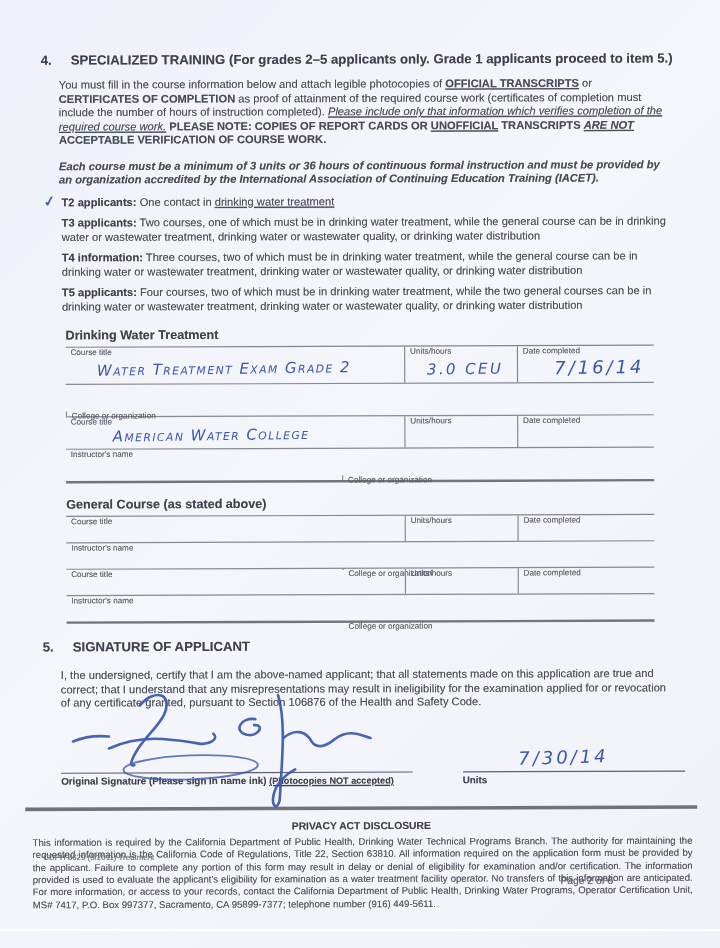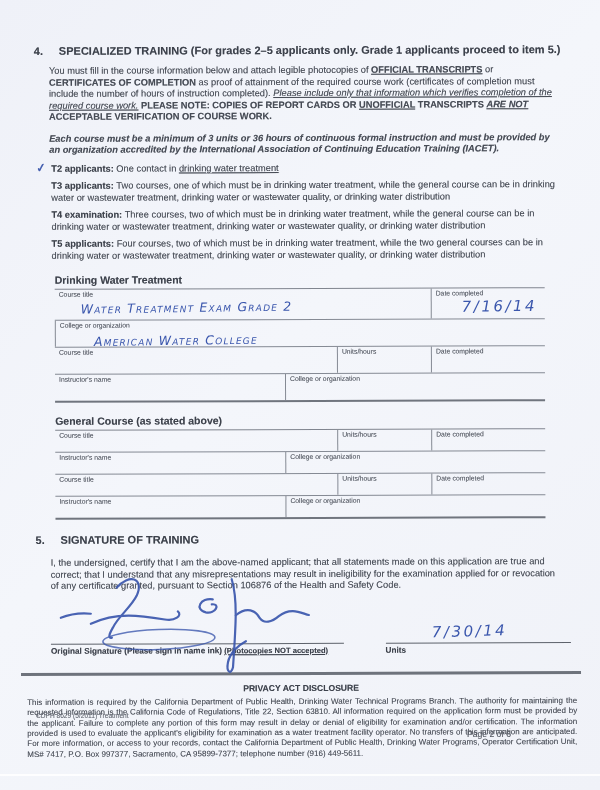--- a/index.html
+++ b/index.html
@@ -28,21 +28,21 @@
   .tbl-head .light{font-weight:bold;}
   .tbl{margin-left:20px;width:490px;border-top:1.3px solid #80858f;border-bottom:2.2px solid #70757e;}
   .trow{display:flex;border-bottom:1.2px solid #858a94;}
   .cell{position:relative;padding:1px 16px 0 4px;box-sizing:border-box;}
   .cell.vline{border-left:1.2px solid #858a94;}
   .lbl{display:block;font-size:6.8px;color:#5a5f69;line-height:1.1;}
   .c-title{flex:1;}
   .c-units{width:94px;flex:none;}
   .c-date{width:114px;flex:none;}
   .c-instr{width:230px;flex:none;}
-  .c-college{flex:1;}
+  .c-college{flex:1;margin-top:22px;}
   .row-tall{height:30px;}
   .row-mid{height:26px;}
   .row-short{height:21px;}
   
   .hand{
     font-family:"DejaVu Sans",sans-serif;font-style:italic;font-variant:small-caps;
     color:#3b57ad;text-shadow:none;letter-spacing:1.2px;font-size:12.5px;line-height:1;
     white-space:nowrap;transform:rotate(-0.6deg);
   }
   .hand-title{margin:3px 0 0 22px;}
@@ -85,33 +85,37 @@
       <p class="p p2">Each course must be a minimum of 3 units or 36 hours of continuous formal instruction and must be provided by an organization accredited by the International Association of Continuing Education Training (IACET).</p>
 
       <div class="tline">
         <span class="chk">✓</span>
         <span class="tlabel">T2 applicants:</span><span> One contact in </span><span class="und">drinking water treatment</span>
       </div>
       <div class="tline">
         <span class="tlabel">T3 applicants:</span><span> Two courses, one of which must be in drinking water treatment, while the general course can be in drinking water or wastewater treatment, drinking water or wastewater quality, or drinking water distribution</span>
       </div>
       <div class="tline">
-        <span class="tlabel">T4 examination:</span><span> Three courses, two of which must be in drinking water treatment, while the general course can be in drinking water or wastewater treatment, drinking water or wastewater quality, or drinking water distribution</span>
+        <span class="tlabel">T4 information:</span><span> Three courses, two of which must be in drinking water treatment, while the general course can be in drinking water or wastewater treatment, drinking water or wastewater quality, or drinking water distribution</span>
       </div>
       <div class="tline">
         <span class="tlabel">T5 applicants:</span><span> Four courses, two of which must be in drinking water treatment, while the two general courses can be in drinking water or wastewater treatment, drinking water or wastewater quality, or drinking water distribution</span>
       </div>
 
       <div class="tbl-head">Drinking Water Treatment</div>
       <div class="tbl">
         <div class="trow row-tall">
           <div class="cell c-title">
             <span class="lbl">Course title</span>
             <div class="hand hand-title">Water Treatment Exam Grade 2</div>
           </div>
+          <div class="cell c-units vline">
+            <span class="lbl">Units/hours</span>
+            <div class="hand hand-units">3.0 CEU</div>
+          </div>
           <div class="cell c-date vline">
             <span class="lbl">Date completed</span>
             <div class="hand hand-date">7/16/14</div>
           </div>
         </div>
         <div class="trow row-mid">
           <div class="cell c-college vline">
             <span class="lbl">College or organization</span>
             <div class="hand hand-college">American Water College</div>
           </div>
@@ -177,21 +181,21 @@
             <span class="lbl">Instructor's name</span>
           </div>
           <div class="cell c-college vline">
             <span class="lbl">College or organization</span>
           </div>
         </div>
       </div>
 
       <div class="sec-head" style="margin-top:14px;">
         <span class="sec-num">5.</span>
-        <span>SIGNATURE OF TRAINING</span>
+        <span>SIGNATURE OF APPLICANT</span>
       </div>
       <p class="p" style="margin-top:12px;">I, the undersigned, certify that I am the above-named applicant; that all statements made on this application are true and correct; that I understand that any misrepresentations may result in ineligibility for the examination applied for or revocation of any certificate granted, pursuant to Section 106876 of the Health and Safety Code.</p>
 
       <div class="sig-area">
         <div class="sig-left">
           <svg class="sig-svg" width="260" height="110" viewBox="0 0 260 110">
             <g fill="none" stroke="#3b57ad" stroke-width="2.2" stroke-linecap="round" opacity="0.92">
               <path d="M6 48 C16 44 26 43 36 44"></path>
               <path d="M62 18 C74 4 90 8 82 26 C76 38 64 46 58 58 C54 65 53 69 57 68"></path>
               <path d="M36 54 C62 42 86 46 110 50 C120 52 128 46 123 42"></path>

